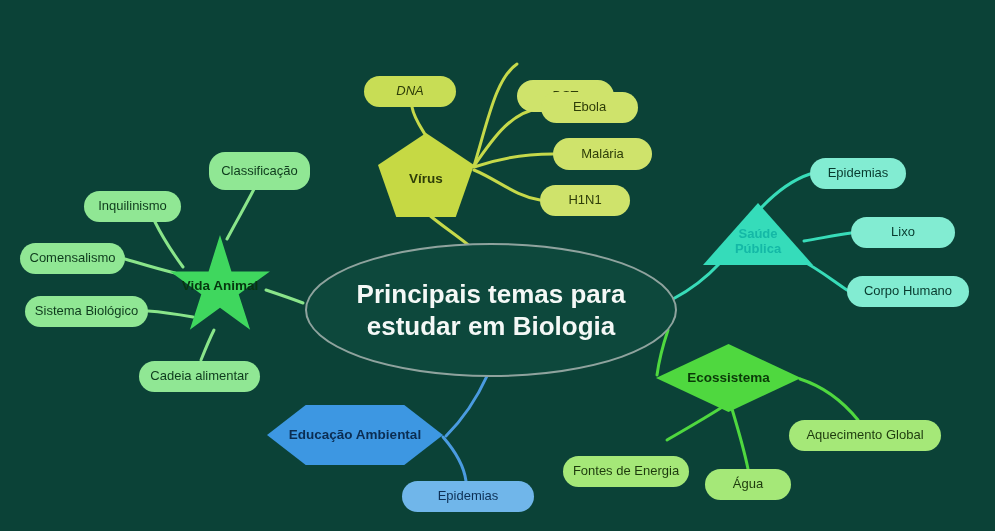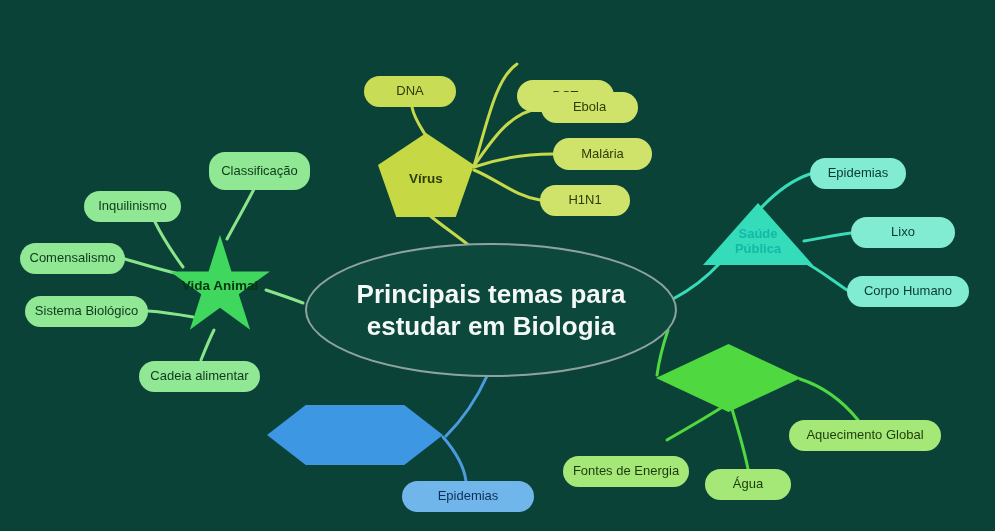--- a/index.html
+++ b/index.html
@@ -13,21 +13,21 @@
   svg.connectors path { fill:none; stroke-width:3; stroke-linecap:round; }
   .st-virus { stroke:#c6d94a; }
   .st-vida  { stroke:#8ae58a; }
   .st-saude { stroke:#38dcb9; }
   .st-eco   { stroke:#4fd83f; }
   .st-edu   { stroke:#4a9be0; }
 
   .node { position:absolute; display:flex; align-items:center; justify-content:center; text-align:center; }
   .pill { border-radius:16px; font-size:13px; line-height:1.1; padding:0 8px; }
   .pill-virus { background:#cfe36b; color:#2e3d08; }
-  .pill-dna   { background:#c8dd55; color:#2e3d08; }
+  .pill-dna   { background:#c8dd55; color:#2e3d08;font-style:italic; }
   .pill-vida  { background:#90e794; color:#0e3a1c; }
   .pill-saude { background:#82ecd2; color:#083a2e; }
   .pill-eco   { background:#a5e878; color:#1d3a0d; }
   .pill-edu   { background:#70b6ea; color:#0d3056; }
 
   .branch { position:absolute; }
   .shape { position:absolute; left:0; top:0; width:100%; height:100%; }
   .shape-label { position:absolute; text-align:center; font-weight:bold; font-size:13.5px; line-height:1.15; }
 
   .pentagon { clip-path:polygon(50% 0, 100% 38%, 81% 100%, 19% 100%, 0 38%); background:#c6d944; }
@@ -112,21 +112,23 @@
 <div class="branch" style="left:703px; top:203px; width:110px; height:62px;">
   <div class="shape triangle"></div>
   <div class="shape-label lbl-saude" style="left:25px; top:24px; width:60px;">Saúde Pública</div>
 </div>
 <div class="node pill pill-saude" style="left:810px; top:158px; width:96px; height:31px;">Epidemias</div>
 <div class="node pill pill-saude" style="left:851px; top:217px; width:104px; height:31px;">Lixo</div>
 <div class="node pill pill-saude" style="left:847px; top:276px; width:122px; height:31px;">Corpo Humano</div>
 
 <div class="branch" style="left:656px; top:344px; width:145px; height:68px;">
   <div class="shape diamond"></div>
+  <div class="shape-label lbl-eco" style="left:0; top:26px; width:100%;">Ecossistema</div>
 </div>
 <div class="node pill pill-eco" style="left:789px; top:420px; width:152px; height:31px;">Aquecimento Global</div>
 <div class="node pill pill-eco" style="left:563px; top:440px; width:126px; height:31px;margin-top:16px;">Fontes de Energia</div>
 <div class="node pill pill-eco" style="left:705px; top:469px; width:86px; height:31px;">Água</div>
 
 <div class="branch" style="left:267px; top:405px; width:176px; height:60px;">
   <div class="shape hexagon"></div>
+  <div class="shape-label lbl-edu" style="left:0; top:22px; width:100%;">Educação Ambiental</div>
 </div>
 <div class="node pill pill-edu" style="left:402px; top:481px; width:132px; height:31px;">Epidemias</div>
 
 </body></html>

